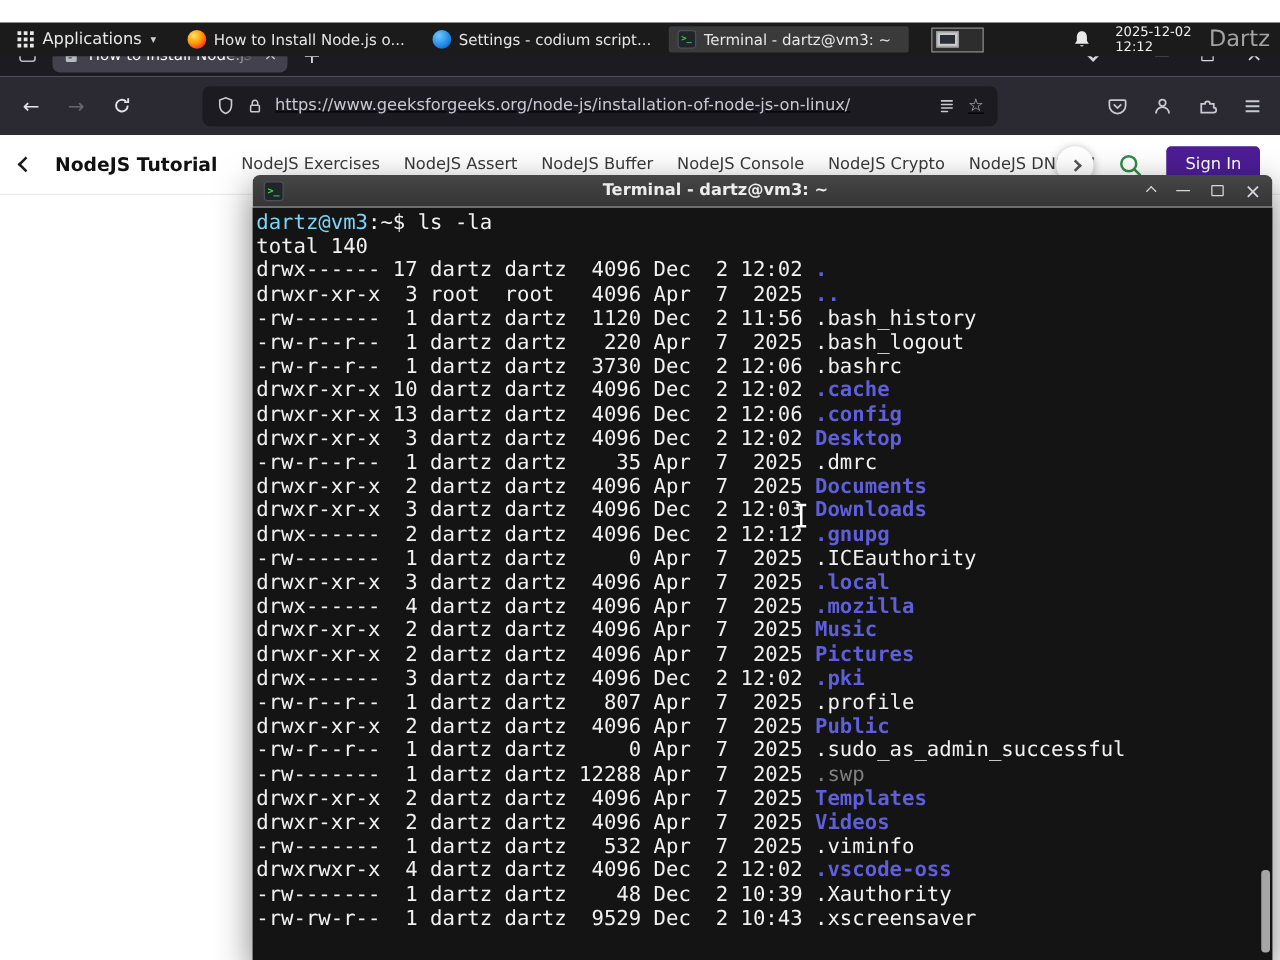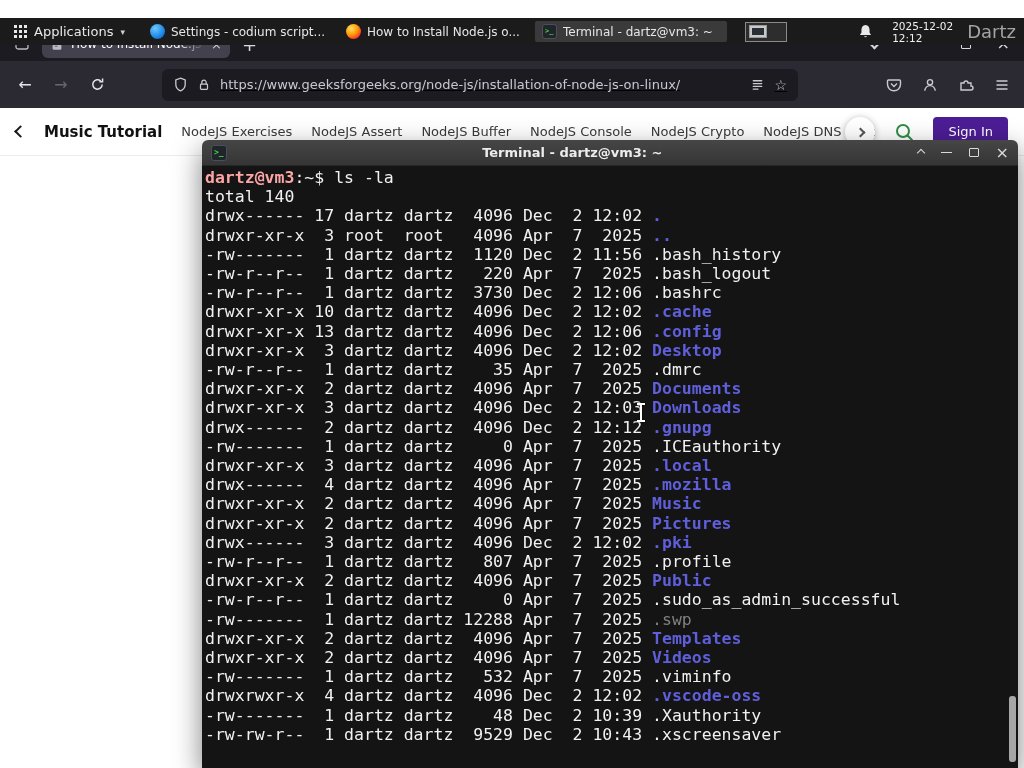--- a/index.html
+++ b/index.html
@@ -88,21 +88,21 @@
                 border-radius:6px 6px 0 0; display:flex; align-items:center; padding:0 9px; gap:8px; }
   .t-icon { width:16px; height:16px; background:#20242b; border:1px solid #4a505b; border-radius:3px; position:relative; }
   .t-icon::before { content:">_"; position:absolute; left:2px; top:2px; color:#41d941; font:bold 8px "DejaVu Sans Mono",monospace; }
   .t-title { flex:1; text-align:center; font-size:13px; font-weight:bold; color:#ececec; }
   .t-ctl { display:flex; gap:17px; align-items:center; color:#dcdcdc; }
   .t-menubar { height:26px; background:#303030; display:flex; align-items:center; padding:0 6px; border-bottom:1px solid #1f1f1f; }
   .menu-item { padding:3px 9px; font-size:13px; color:#dadada; }
   .t-body { flex:1; background:#141414; position:relative; overflow:hidden; }
   .term-pre { font-family:"DejaVu Sans Mono","Liberation Mono",monospace; font-size:16.5px; line-height:19.2px;
               color:#f1f1f1; padding:2px 0 0 3px; white-space:pre; }
-  .p-uh { color:#fca5a5; font-weight:bold; }
+  .p-uh { color:#7dd3fc; font-weight:normal; }
   .t-dir { color:#5f5fdb; font-weight:bold; }
   .t-dim { color:#808080; }
   .t-scroll-thumb { position:absolute; right:2px; bottom:6px; width:7px; height:66px; background:#a6a6a6; border-radius:3px; }
   .ibeam { position:absolute; left:438px; top:238px; width:2px; height:17px; background:#fff;
            filter:drop-shadow(0 0 1px rgba(0,0,0,.8)); }
   .ibeam::before, .ibeam::after { content:""; position:absolute; left:-3px; width:8px; height:2px; background:#fff; }
   .ibeam::before { top:-1px; } .ibeam::after { bottom:-1px; }
 
   svg { display:block; }
 </style>
@@ -112,26 +112,26 @@
 <div class="screen">
 
   <div class="panel">
     <div class="apps">
       <span class="grid-ic"></span>
       <span>Applications</span>
       <span class="caret">▾</span>
     </div>
     <div class="taskbar">
         <div class="tb-item">
+          <span class="tb-ic firefox-icon"></span>
+          <span class="tb-label">How to Install Node.js o...</span>
+        </div>
+        <div class="tb-item">
           <span class="tb-ic codium-icon"></span>
           <span class="tb-label">Settings - codium script...</span>
-        </div>
-        <div class="tb-item">
-          <span class="tb-ic firefox-icon"></span>
-          <span class="tb-label">How to Install Node.js o...</span>
         </div>
         <div class="tb-item active">
           <span class="tb-ic terminal-icon"></span>
           <span class="tb-label">Terminal - dartz@vm3: ~</span>
         </div>
       </div>
     <div class="panel-spacer"></div>
     <div class="pager">
       <span class="pager-mini"></span>
     </div>
@@ -227,21 +227,21 @@
         <span>
           <svg viewBox="0 0 16 16" width="16" height="16">
               <path d="M2.5 4 h11 M2.5 8 h11 M2.5 12 h11" stroke="#c9c9d2" stroke-width="1.5"></path>
             </svg>
         </span>
       </div>
     </div>
 
     <div class="siteheader">
       <span class="chev chev-left chev-big"></span>
-      <span class="site-active">Music Tutorial</span>
+      <span class="site-active">NodeJS Tutorial</span>
       <div class="site-links">
           <span class="site-link">NodeJS Exercises</span>
           <span class="site-link">NodeJS Assert</span>
           <span class="site-link">NodeJS Buffer</span>
           <span class="site-link">NodeJS Console</span>
           <span class="site-link">NodeJS Crypto</span>
           <span class="site-link">NodeJS DNS</span>
           <span class="site-link">Node</span>
         </div>
       <span class="scrollbtn">

